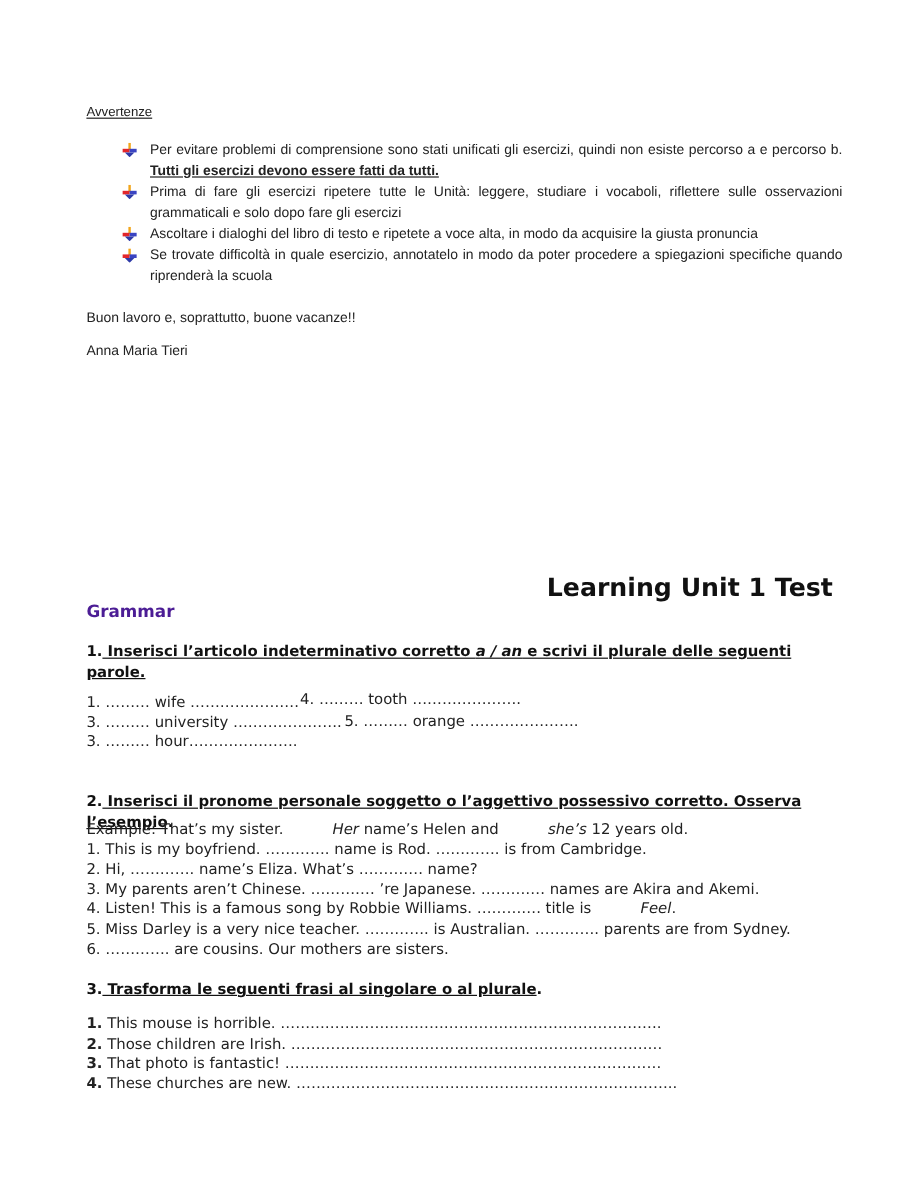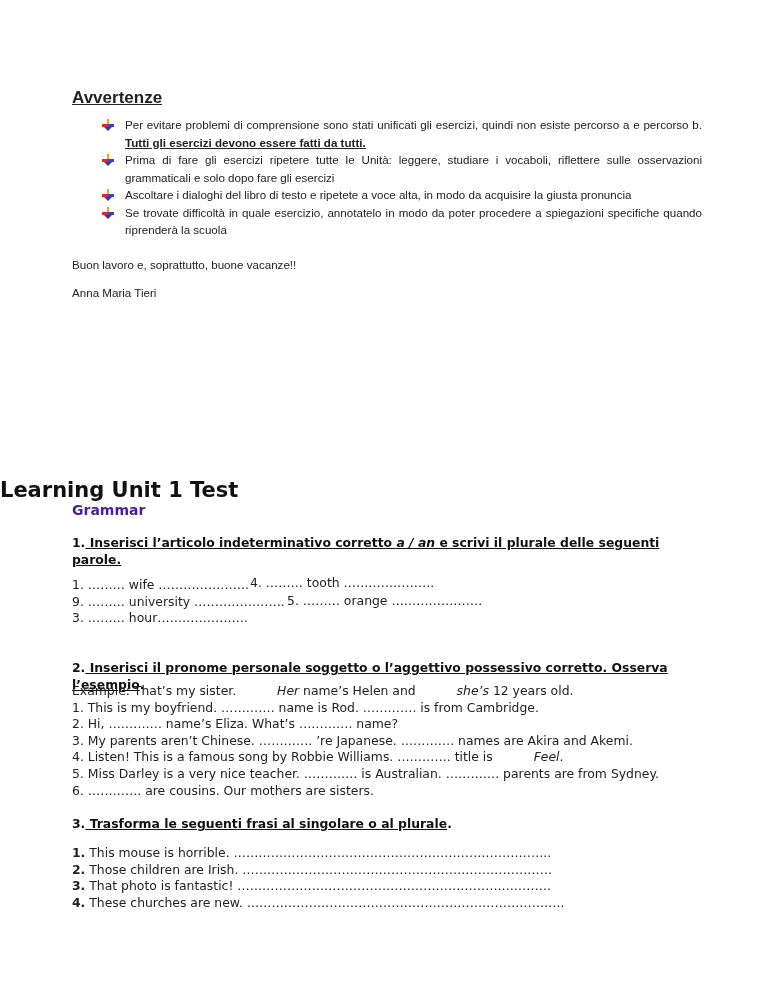--- a/index.html
+++ b/index.html
@@ -1,31 +1,31 @@
 <!DOCTYPE html>
 <html><head>
 <meta charset="utf-8">
 <style>
   html, body { margin: 0; padding: 0; background: #ffffff; }
   body { width: 768px; height: 994px; position: relative; overflow: hidden; color: #1a1a1a; }
   .page { position: absolute; left: 0; top: 0; width: 768px; height: 994px; }
 
   .cal { font-family: "Liberation Sans", sans-serif; font-size: 11.6px; color: #222; }
 
-  #avv-title { position: absolute; left: 72px; top: 88px; font-weight: bold; text-decoration: underline; font-size: 17px; }
+  #avv-title { position: absolute; left: 72px; top: 88px; font-weight: normal; text-decoration: underline; font-size: 11px; }
   .bullets { position: absolute; left: 96px; top: 110px; width: 600px; margin: 6px; padding: 0; list-style: none; }
   .bullets li { position: relative; padding-left: 23px; line-height: 17.5px; text-align: justify; }
   .bullet-icon { position: absolute; left: 0; top: 3px; width: 12px; height: 12px; }
   .bullet-icon svg { display: block; }
   .u-bold { font-weight: bold; text-decoration: underline; }
 
   #buon { position: absolute; left: 72px; top: 258px; }
   #firma { position: absolute; left: 72px; top: 286px; }
 
-  #main-title { position: absolute; left: 0; width: 694px; top: 478px; text-align: left; font-family: "DejaVu Sans", sans-serif; font-weight: bold; font-size: 21px; color: #111; }
+  #main-title { position: absolute; left: 0; width: 694px; top: 478px; text-align: right; font-family: "DejaVu Sans", sans-serif; font-weight: bold; font-size: 21px; color: #111; }
   #grammar { position: absolute; left: 72px; top: 502px; font-family: "DejaVu Sans", sans-serif; font-weight: bold; font-size: 14px; color: #4c1d95; }
 
   .sec-h { position: absolute; left: 72px; width: 632px; font-family: "DejaVu Sans", sans-serif; font-weight: bold; font-size: 12.4px; line-height: 17px; color: #111; }
   .sec-h .u { text-decoration: underline; }
   .sec-h i { font-style: italic; }
 
   .ex { position: absolute; font-family: "DejaVu Sans", sans-serif; font-size: 12.4px; line-height: 16.6px; color: #222; white-space: nowrap; }
   .ex .b { font-weight: bold; }
   .ex i { font-style: italic; margin-left: 37px; }
 </style>
@@ -87,21 +87,21 @@
   <div id="firma" class="cal">Anna Maria Tieri</div>
 
   <div id="main-title">Learning Unit 1 Test</div>
   <div id="grammar">Grammar</div>
 
   <div class="sec-h" style="top:534px;">
     <span>1.</span><span class="u"><span> Inserisci l’articolo indeterminativo corretto </span><i>a / an</i><span> e scrivi il plurale delle seguenti parole.</span></span>
   </div>
   <div class="ex" style="left:72px; top:577px;">
     <div>1. ……… wife  ………………….</div>
-    <div>9. ……… university ………………….</div>
+    <div>3. ……… university ………………….</div>
     <div>3. ……… hour………………….</div>
   </div>
   <div class="ex" style="left:250px; top:544px;margin-top:31px;">4. ……… tooth ………………….</div>
   <div class="ex" style="left:287px; top:593px;">5. ……… orange ………………….</div>
 
   <div class="sec-h" style="top:641px;margin-top:18px;">
     <span>2.</span><span class="u"> Inserisci il pronome personale soggetto o l’aggettivo possessivo corretto. Osserva l’esempio</span><span>.</span>
   </div>
   <div class="ex" style="left:72px; top:683px;">
     <div><span>Example: That’s my sister. </span><i>Her</i><span> name’s Helen and </span><i>she’s</i><span> 12 years old.</span></div>

